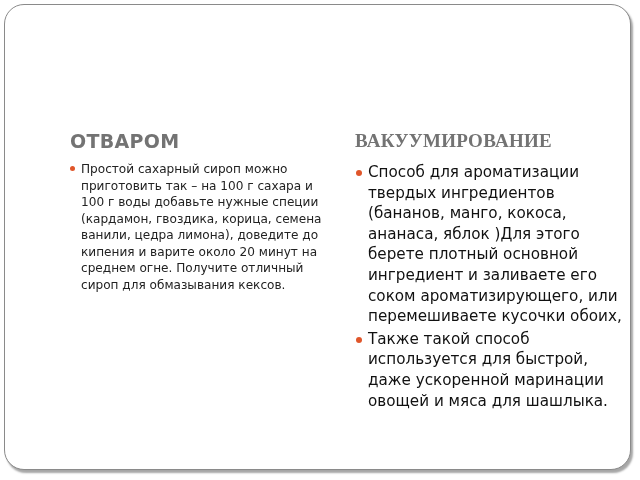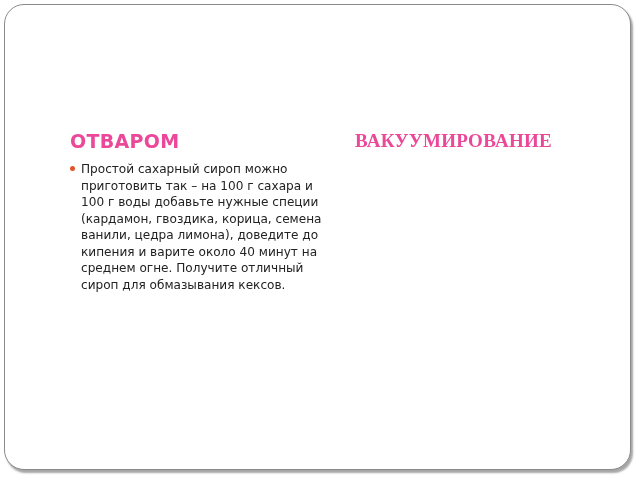--- a/index.html
+++ b/index.html
@@ -1,18 +1,18 @@
 <!DOCTYPE html>
 <html><head>
 <meta charset="utf-8">
 <style>
   html, body { margin:0; padding:0; }
   body { width:640px; height:480px; background:#ffffff; position:relative; overflow:hidden; font-family:"DejaVu Sans", sans-serif; }
   .frame { position:absolute; left:4px; top:4px; width:625px; height:464px; border:1.5px solid #8a8a8a; border-radius:20px; box-shadow:2px 3px 2px rgba(0,0,0,0.35); background:#fff; }
-  .heading { position:absolute; color:#ec4899; font-weight:bold; font-size:19px; letter-spacing:0.3px; }
+  .heading { position:absolute; color:#737373; font-weight:bold; font-size:19px; letter-spacing:0.3px; }
   .h-left { left:70px; top:130px; }
   .h-right { left:355px; top:130px;font-family:Liberation Serif, serif; }
   ul { position:absolute; list-style:none; margin:0; padding:0; }
   li { position:relative; }
   li .bullet { position:absolute; width:5px; height:5px; border-radius:50%; background:#e0562a; }
   .col-left { left:70px; top:161px; width:262px; font-size:12.1px; line-height:16.5px; color:#222; }
   .col-left li { padding-left:11px; margin-bottom:2px; }
   .col-left li .bullet { left:0; top:5px; }
   .col-right { left:355px; top:162px; width:275px; font-size:15.2px; line-height:20.6px; color:#111; }
   .col-right li { padding-left:13px; margin-bottom:2px; }
@@ -22,18 +22,26 @@
 <body>
 
 <div class="frame"></div>
 
 <div class="heading h-left">ОТВАРОМ</div>
 <div class="heading h-right">ВАКУУМИРОВАНИЕ</div>
 
 <ul class="col-left">
   <li>
     <span class="bullet"></span>
-    <span>Простой сахарный сироп можно приготовить так – на 100 г сахара и 100 г воды добавьте нужные специи (кардамон, гвоздика, корица, семена ванили, цедра лимона), доведите до кипения и варите около 40 минут на среднем огне. Получите отличный сироп для обмазывания кексов.</span>
+    <span>Простой сахарный сироп можно приготовить так – на 100 г сахара и 100 г воды добавьте нужные специи (кардамон, гвоздика, корица, семена ванили, цедра лимона), доведите до кипения и варите около 20 минут на среднем огне. Получите отличный сироп для обмазывания кексов.</span>
   </li>
 </ul>
 
 <ul class="col-right">
+  <li>
+    <span class="bullet"></span>
+    <span>Способ для ароматизации твердых ингредиентов (бананов, манго, кокоса, ананаса, яблок )Для этого берете плотный основной ингредиент и заливаете его соком ароматизирующего, или перемешиваете кусочки обоих,</span>
+  </li>
+  <li>
+    <span class="bullet"></span>
+    <span>Также такой способ используется для быстрой, даже ускоренной маринации овощей и мяса для шашлыка.</span>
+  </li>
 </ul>
 
 </body></html>

